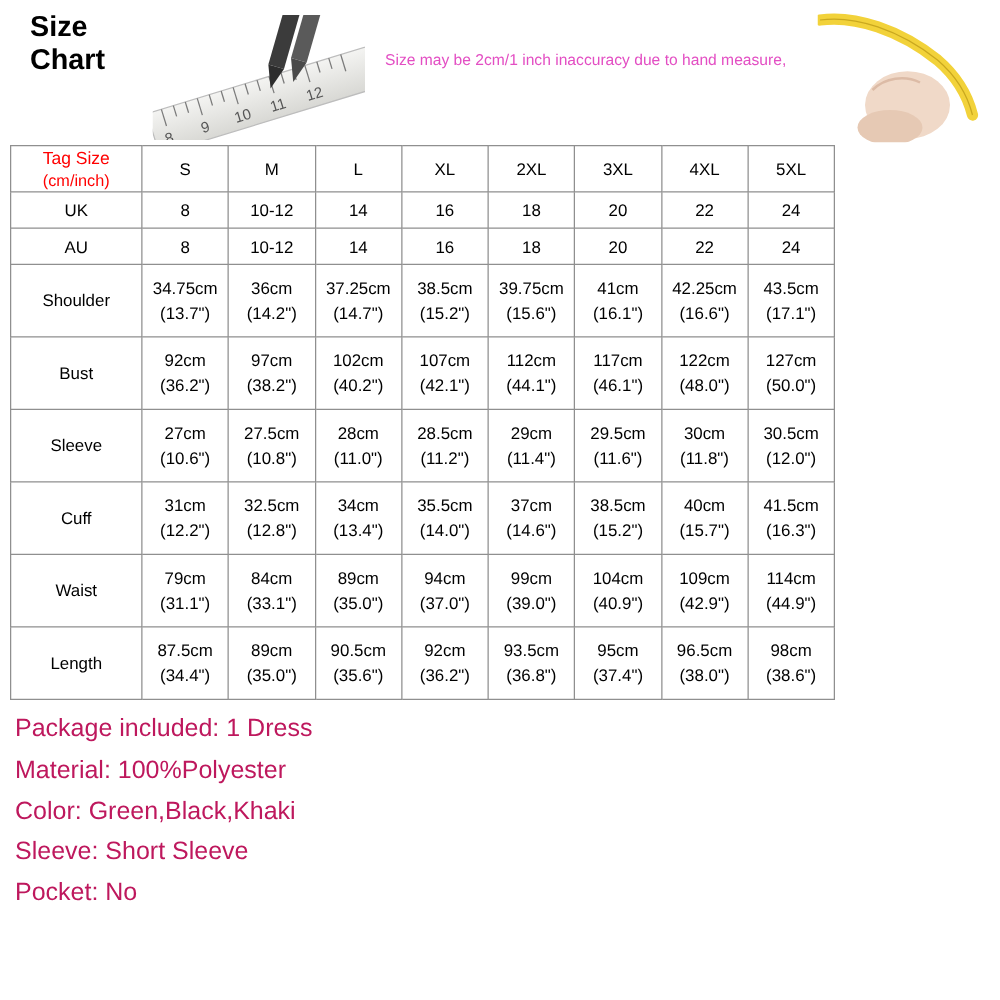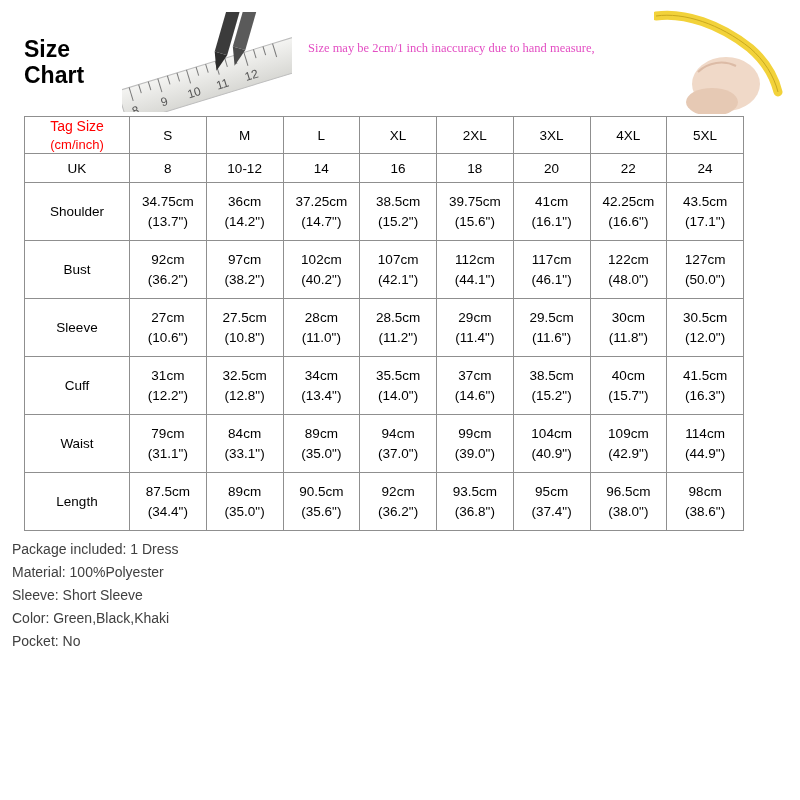--- a/index.html
+++ b/index.html
@@ -26,21 +26,21 @@
   .header {
     display: flex;
     align-items: stretch;
     height: 108px;
     position: relative;
   }
   .header-title {
     width: 104px;
     flex: 0 0 104px;
     display: flex;
-    align-items: center;
+    align-items: flex-start;
     justify-content: flex-start;
     padding-left: 16px;
     box-sizing: border-box;
   }
   .header-title span {
     font-size: 23px;
     font-weight: bold;
     line-height: 1.15;
     color: #000;
   }
@@ -61,37 +61,35 @@
     position: absolute;
     left: 196px;
     top: 28px;
     width: 390px;
   }
   .notice div {
     font-size: 12.5px;
     color: #e34ec3;
     line-height: 1.95;
     white-space: nowrap;
-    font-family: Liberation Serif, serif;
   }
   .tape {
     position: absolute;
     right: 6px;
     top: 2px;
     width: 132px;
     height: 104px;
     overflow: hidden;
   }
 
   
   table.size-table {
     border-collapse: collapse;
-    width: 720px;
+    width: 660px;
     table-layout: fixed;
-    margin-left: 16px;
   }
   table.size-table td {
     border: 1px solid #8f8f8f;
     text-align: center;
     vertical-align: middle;
     font-size: 13.5px;
     color: #000;
     padding: 0;
   }
   td.rowhead {
@@ -115,23 +113,23 @@
   }
   .cellwrap .sub {
     display: block;
   }
 
   
   .footer {
     padding: 7px 2px 0 4px;
   }
   .footer div {
-    font-size: 14px;
+    font-size: 20px;
     line-height: 1.63;
-    color: #404040;
+    color: #be185d;
   }
 </style>
 </head>
 <body>
 
 <div class="sheet">
 
   <div class="header">
 
     <div class="header-title">
@@ -226,20 +224,31 @@
         <td>8</td>
         <td>10-12</td>
         <td>14</td>
         <td>16</td>
         <td>18</td>
         <td>20</td>
         <td>22</td>
         <td>24</td>
       </tr>
 
+      <tr class="r-small">
+        <td class="rowhead">AU</td>
+        <td>8</td>
+        <td>10-12</td>
+        <td>14</td>
+        <td>16</td>
+        <td>18</td>
+        <td>20</td>
+        <td>22</td>
+        <td>24</td>
+      </tr>
 
       <tr class="r-big">
         <td class="rowhead">Shoulder</td>
         <td>
             <div class="cellwrap">
               <span class="sub">34.75cm</span>
               <span class="sub">(13.7")</span>
             </div>
           </td>
         <td>
@@ -545,18 +554,18 @@
             </div>
           </td>
       </tr>
 
     </tbody>
   </table>
 
   <div class="footer">
     <div>Package included: 1 Dress</div>
     <div>Material: 100%Polyester</div>
+    <div>Color: Green,Black,Khaki</div>
     <div>Sleeve: Short Sleeve</div>
-    <div>Color: Green,Black,Khaki</div>
     <div>Pocket: No</div>
   </div>
 
 </div>
 
 </body></html>

